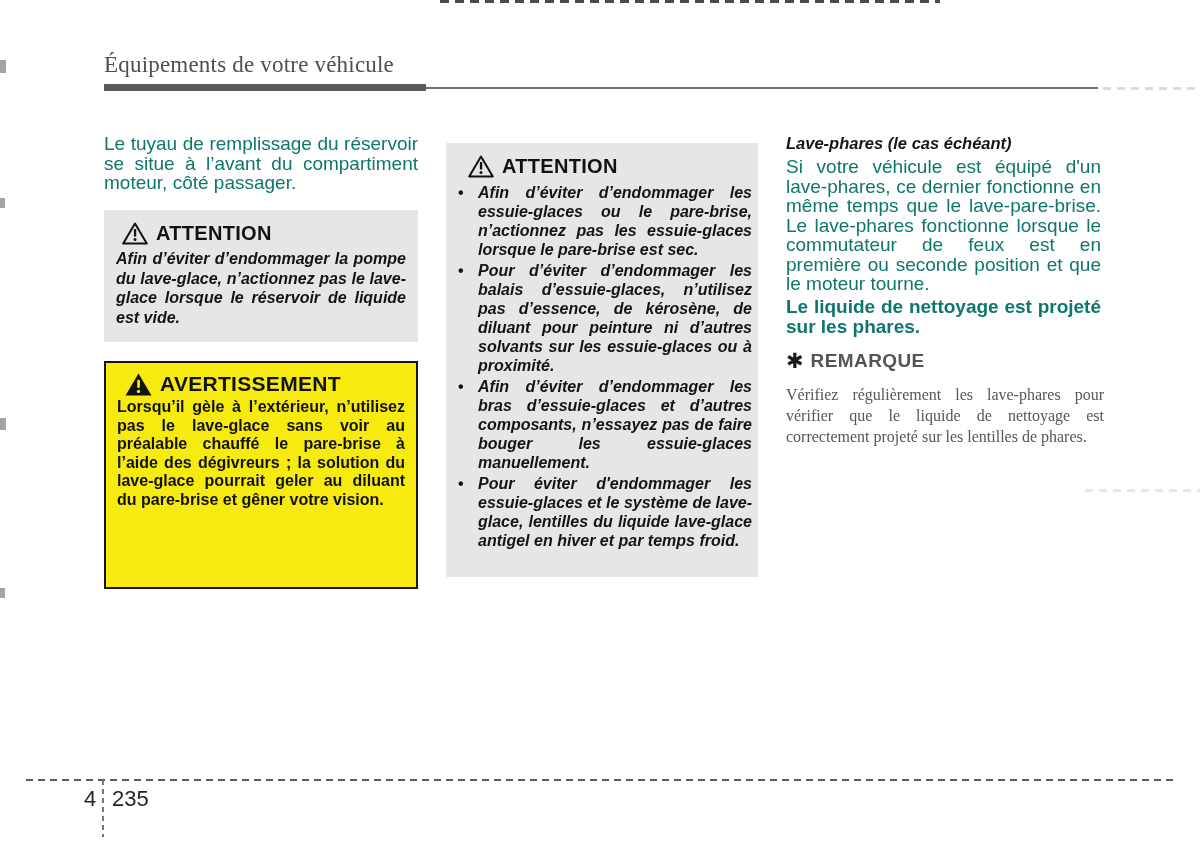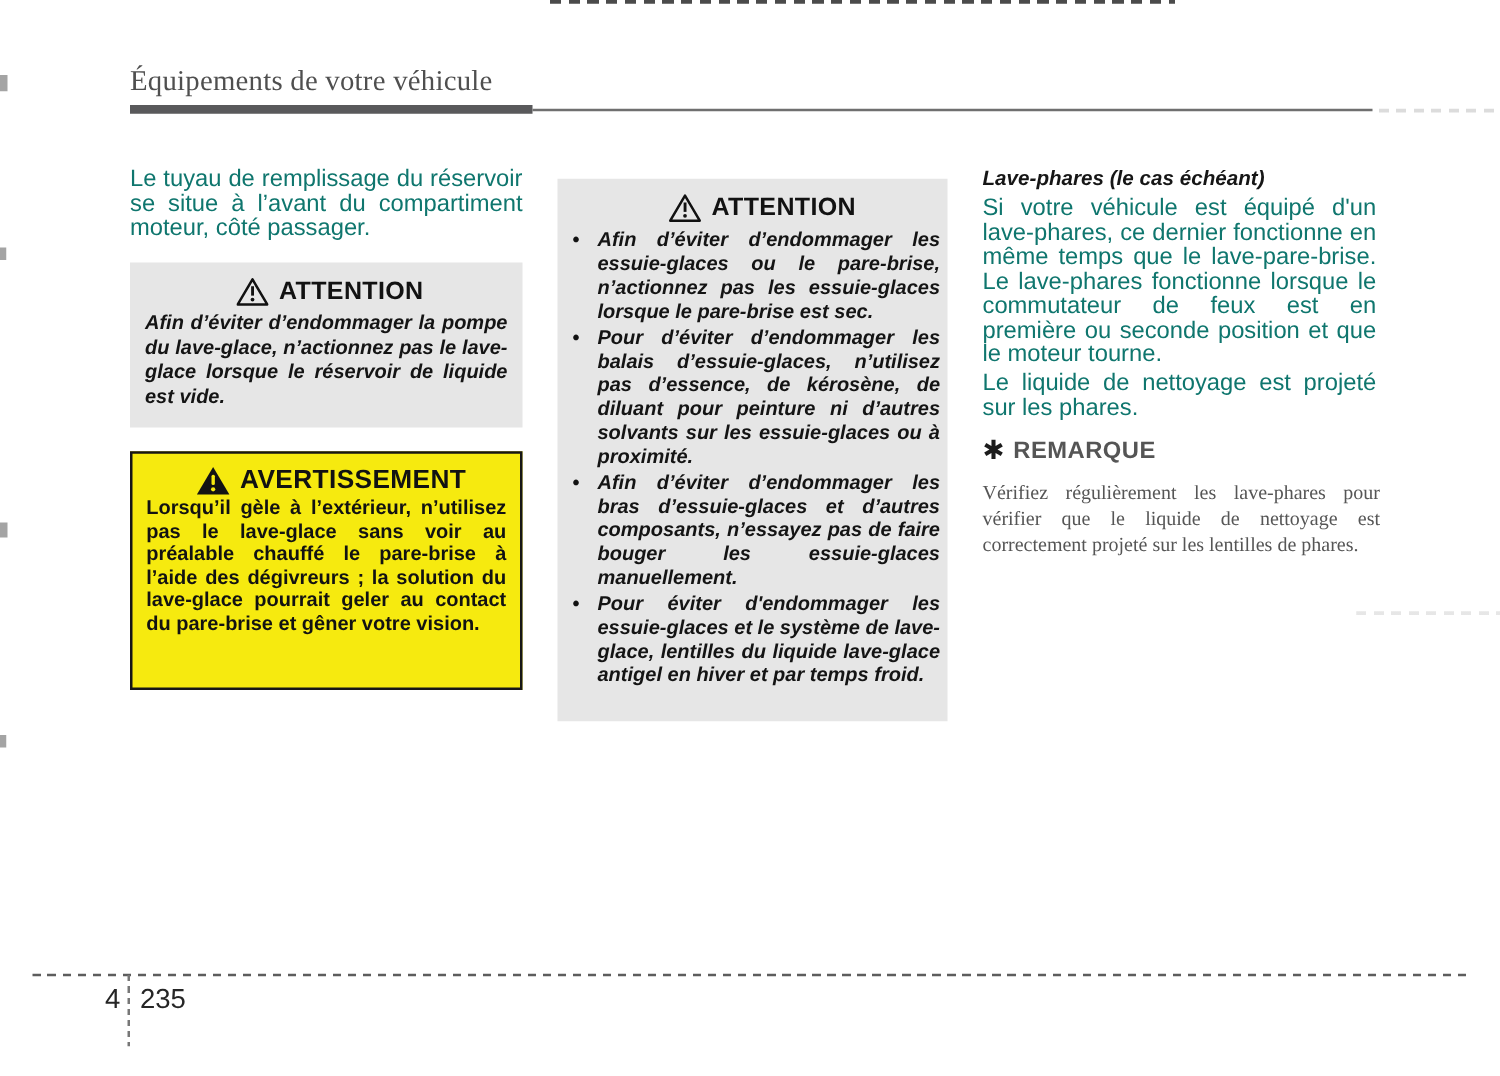--- a/index.html
+++ b/index.html
@@ -18,21 +18,21 @@
     font-size:23px;color:#4f4f4f;letter-spacing:.2px;}
   .title-bar{left:104px;top:84px;width:322px;height:7px;background:#59595b;}
   .title-rule{left:426px;top:87px;width:672px;height:2px;background:#6f6f6f;}
 
   
   .body-text{font-size:19px;line-height:19.5px;color:#0f766e;text-align:justify;}
   .col{width:314px;}
 
   
   .gray-box{background:#e6e6e6;box-sizing:border-box;}
-  .box-title-row{display:flex;align-items:center;gap:8px;margin-bottom:4px;justify-content:center;}
+  .box-title-row{display:flex;align-items:center;gap:8px;margin-bottom:4px;}
   .box-title{font-weight:bold;font-size:20px;color:#121212;letter-spacing:.3px;}
   .box-body{font-weight:bold;font-style:italic;font-size:16px;line-height:19.5px;
     color:#141414;text-align:justify;}
   .yellow-box{background:#f6ea0f;border:2px solid #161616;box-sizing:border-box;}
   .yellow-body{font-weight:bold;font-size:16px;line-height:18.5px;color:#121212;text-align:justify;}
 
   
   .bullet{display:flex;margin-bottom:2px;}
   .bullet .dot{width:20px;flex:0 0 20px;font-weight:bold;font-size:16px;line-height:19px;color:#121212;}
   .bullet .txt{flex:1;font-weight:bold;font-style:italic;font-size:16px;line-height:19px;
@@ -77,32 +77,32 @@
         <path d="M13 1.5 L24.8 21.5 H1.2 Z" fill="none" stroke="#111" stroke-width="2" stroke-linejoin="round"></path>
         <rect x="11.9" y="7" width="2.3" height="7.5" fill="#111"></rect>
         <circle cx="13" cy="17.6" r="1.5" fill="#111"></circle>
       </svg>
     </span>
     <span class="box-title">ATTENTION</span>
   </div>
   <div class="box-body">Afin d’éviter d’endommager la pompe du lave-glace, n’actionnez pas le lave-glace lorsque le réservoir de liquide est vide.</div>
 </div>
 
-<div class="abs col yellow-box" style="left:104px;top:361px;height:191px;padding:9px 11px 6px 11px;">
+<div class="abs col yellow-box" style="left:104px;top:361px;height:228px;padding:9px 11px 6px 11px;">
   <div class="box-title-row" style="padding-left:8px;margin-bottom:2px;">
     <span style="display:inline-flex;">
       <svg width="27" height="23" viewBox="0 0 27 23">
         <path d="M13.5 0.5 L26.5 22.5 H0.5 Z" fill="#131313"></path>
         <rect x="12.2" y="6.8" width="2.7" height="8.2" rx="1.2" fill="#f6ea0f"></rect>
         <circle cx="13.5" cy="18.4" r="1.7" fill="#f6ea0f"></circle>
       </svg>
     </span>
     <span class="box-title" style="font-size:21px;">AVERTISSEMENT</span>
   </div>
-  <div class="yellow-body">Lorsqu’il gèle à l’extérieur, n’utilisez pas le lave-glace sans voir au préalable chauffé le pare-brise à l’aide des dégivreurs ; la solution du lave-glace pourrait geler au contact du pare-brise et gêner votre vision.</div>
+  <div class="yellow-body">Lorsqu’il gèle à l’extérieur, n’utilisez pas le lave-glace sans voir au préalable chauffé le pare-brise à l’aide des dégivreurs ; la solution du lave-glace pourrait geler au diluant du pare-brise et gêner votre vision.</div>
 </div>
 
 <div class="abs gray-box" style="left:446px;top:143px;width:312px;height:434px;padding:12px 6px 10px 12px;">
   <div class="box-title-row" style="padding-left:10px;margin-bottom:5px;">
     <span style="display:inline-flex;">
       <svg width="26" height="23" viewBox="0 0 26 23">
         <path d="M13 1.5 L24.8 21.5 H1.2 Z" fill="none" stroke="#111" stroke-width="2" stroke-linejoin="round"></path>
         <rect x="11.9" y="7" width="2.3" height="7.5" fill="#111"></rect>
         <circle cx="13" cy="17.6" r="1.5" fill="#111"></circle>
       </svg>
@@ -124,21 +124,21 @@
   <div class="bullet">
     <span class="dot">•</span>
     <span class="txt">Pour éviter d'endommager les essuie-glaces et le système de lave-glace, lentilles du liquide lave-glace antigel en hiver et par temps froid.</span>
   </div>
 </div>
 
 <div class="abs section-heading" style="left:786px;top:134px;width:315px;">Lave-phares (le cas échéant)</div>
 
 <div class="abs body-text" style="left:786px;top:157px;width:315px;">Si votre véhicule est équipé d'un lave-phares, ce dernier fonctionne en même temps que le lave-pare-brise. Le lave-phares fonctionne lorsque le commutateur de feux est en première ou seconde position et que le moteur tourne.</div>
 
-<div class="abs body-text" style="left:786px;top:297px;width:315px;">Le liquide de nettoyage est projeté sur les phares.</div>
+<div class="abs body-text" style="left:786px;top:297px;width:315px;font-weight:bold;">Le liquide de nettoyage est projeté sur les phares.</div>
 
 <div class="abs remark-row" style="left:786px;top:350px;">
   <span class="remark-star">✱</span>
   <span class="remark-title">REMARQUE</span>
 </div>
 
 <div class="abs remark-body" style="left:786px;top:384px;width:318px;">Vérifiez régulièrement les lave-phares pour vérifier que le liquide de nettoyage est correctement projeté sur les lentilles de phares.</div>
 
 <div class="abs bottom-dashes"></div>
 <div class="abs v-dashes"></div>

